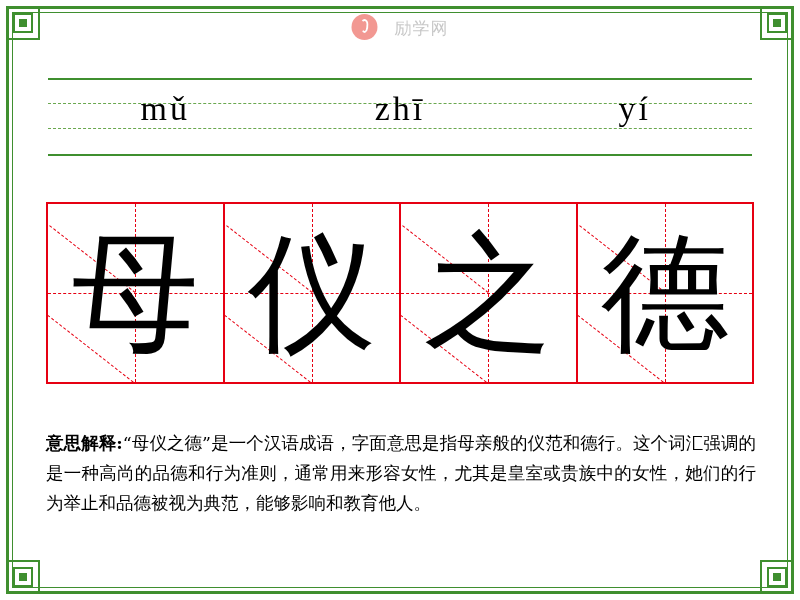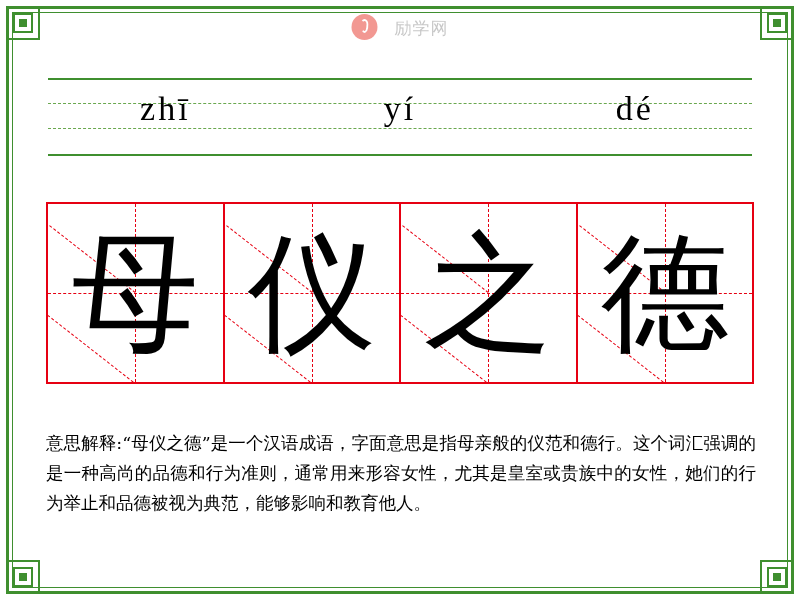--- a/index.html
+++ b/index.html
@@ -203,21 +203,21 @@
     left: 46px;
     top: 428px;
     width: 710px;
     font-family: "DejaVu Serif", serif;
     font-size: 17.5px;
     line-height: 30px;
     color: #000000;
     text-align: justify;
   }
   .explain .label {
-    font-weight: normal;
+    font-weight: bold;
   }
 </style>
 </head>
 <body>
 
 <div class="page">
 
   <div class="frame-outer"></div>
   <div class="frame-inner"></div>
 
@@ -246,23 +246,23 @@
     <span class="logo-badge"></span>
     <span class="logo-text">励学网</span>
   </div>
 
   <div class="pinyin-block">
     <div class="staff-line staff-l1"></div>
     <div class="staff-line dashed staff-l2"></div>
     <div class="staff-line dashed staff-l3"></div>
     <div class="staff-line staff-l4"></div>
     <div class="pinyin-row">
+      <div class="pinyin-cell">mǔ</div>
       <div class="pinyin-cell">zhī</div>
       <div class="pinyin-cell">yí</div>
-      <div class="pinyin-cell">dé</div>
     </div>
   </div>
 
   <div class="char-grid">
     <div class="char-cell">
       <span class="grid-h"></span>
       <span class="grid-v"></span>
       <span class="grid-d1"></span>
       <span class="grid-d2"></span>
       <span class="char-glyph">母</span>

